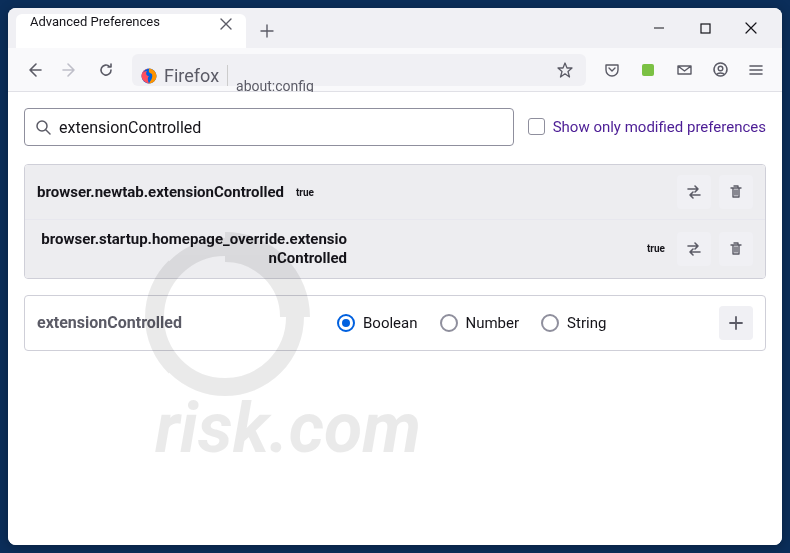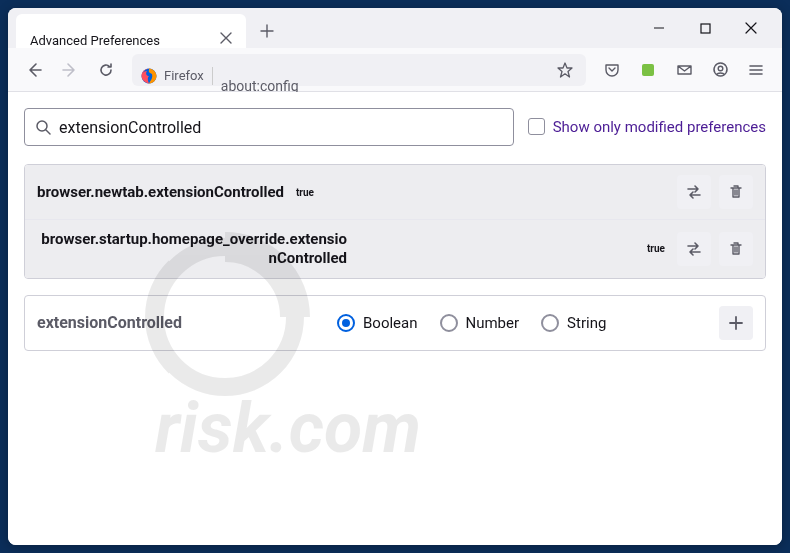--- a/index.html
+++ b/index.html
@@ -1,28 +1,28 @@
 <!DOCTYPE html>
 <html><head>
 <meta charset="utf-8">
 <style>
 * { margin: 0; padding: 0; box-sizing: border-box; font-family: -apple-system, BlinkMacSystemFont, "Segoe UI", Roboto, sans-serif; }
 body { width: 790px; height: 553px; background: #0b2e5a; display: flex; align-items: flex-start; justify-content: center; padding-top: 8px; }
 .window { width: 774px; height: 537px; background: #fff; border-radius: 8px; overflow: hidden; box-shadow: 0 2px 12px rgba(0,0,0,0.3); display: flex; flex-direction: column; position: relative; }
 .titlebar { height: 40px; background: #f0f0f4; display: flex; align-items: flex-end; padding-left: 8px; padding-right: 8px; }
-.tab { height: 34px; background: #fff; border-radius: 6px 6px 0 0; display: flex; align-items: flex-end; padding: 0 10px 0 14px; min-width: 230px; font-size: 13px; color: #15141a; gap: 8px; }
+.tab { height: 34px; background: #fff; border-radius: 6px 6px 0 0; display: flex; align-items: flex-start; padding: 0 10px 0 14px; min-width: 230px; font-size: 13px; color: #15141a; gap: 8px; }
 .tab-close { width: 20px; height: 20px; display: flex; align-items: center; justify-content: center; border-radius: 4px; margin-left: auto; cursor: pointer; }
 .newtab-btn { width: 30px; height: 30px; display: flex; align-items: center; justify-content: center; margin-left: 6px; margin-bottom: 2px; border-radius: 4px; cursor: pointer; }
 .window-controls { margin-left: auto; display: flex; align-items: center; margin-bottom: 4px; }
 .wc-btn { width: 46px; height: 32px; display: flex; align-items: center; justify-content: center; cursor: pointer; }
 .toolbar { height: 44px; background: #f9f9fb; border-bottom: 1px solid #e0e0e6; display: flex; align-items: center; padding: 0 10px; gap: 4px; }
 .tb-btn { width: 32px; height: 32px; display: flex; align-items: center; justify-content: center; border-radius: 4px; cursor: pointer; color: #5b5b66; }
 .tb-btn.disabled { color: #bfbfc9; cursor: default; }
 .urlbar { flex: 1; height: 32px; background: #f0f0f4; border-radius: 6px; display: flex; align-items: center; padding: 0 8px; margin: 0 6px; gap: 8px; }
-.identity { display: flex; align-items: center; gap: 6px; padding-right: 8px; border-right: 1px solid #ccc; font-size: 13px; color: #5b5b66; margin-top: 12px; }
+.identity { display: flex; align-items: center; gap: 6px; padding-right: 8px; border-right: 1px solid #ccc; font-size: 18px; color: #5b5b66; margin-top: 12px; }
 .url-text { font-size: 14px; color: #5b5b66; flex: 1; margin-top: 32px; }
 .right-icons { display: flex; align-items: center; gap: 4px; }
 .content { flex: 1; background: #fff; padding: 16px 16px; overflow: auto; position: relative; }
 .search-row { display: flex; align-items: center; gap: 14px; margin-bottom: 18px; }
 .search-box { flex: 1; height: 38px; border: 1px solid #8f8f9d; border-radius: 4px; display: flex; align-items: center; padding: 0 10px; gap: 8px; }
 .search-input { border: none; outline: none; font-size: 16px; flex: 1; color: #15141a; background: transparent; }
 .checkbox-wrap { display: flex; align-items: flex-start; gap: 8px; font-size: 15px; color: #4c1d95; cursor: pointer; }
 .cb { width: 17px; height: 17px; border: 1px solid #8f8f9d; border-radius: 3px; }
 .pref-list { border: 1px solid #cfcfd8; border-radius: 4px; overflow: hidden; margin-bottom: 16px; }
 .pref-row { display: flex; align-items: center; padding: 10px 12px; gap: 12px; min-height: 52px; }

